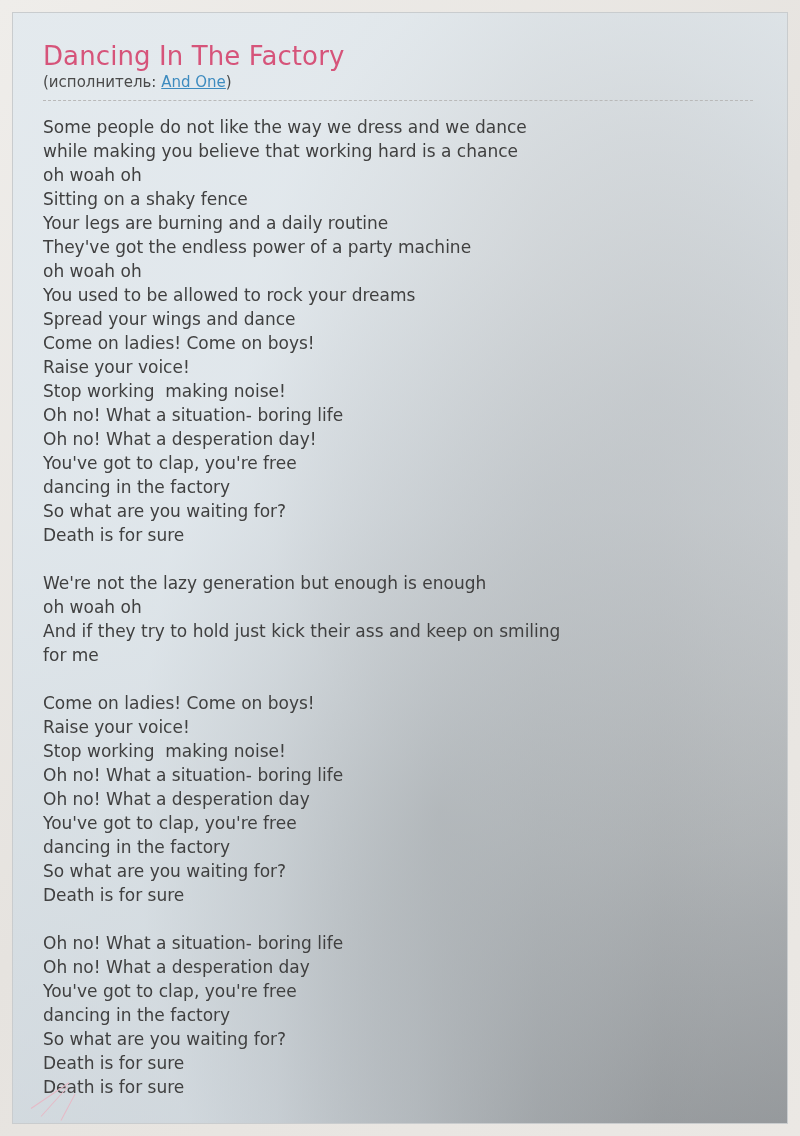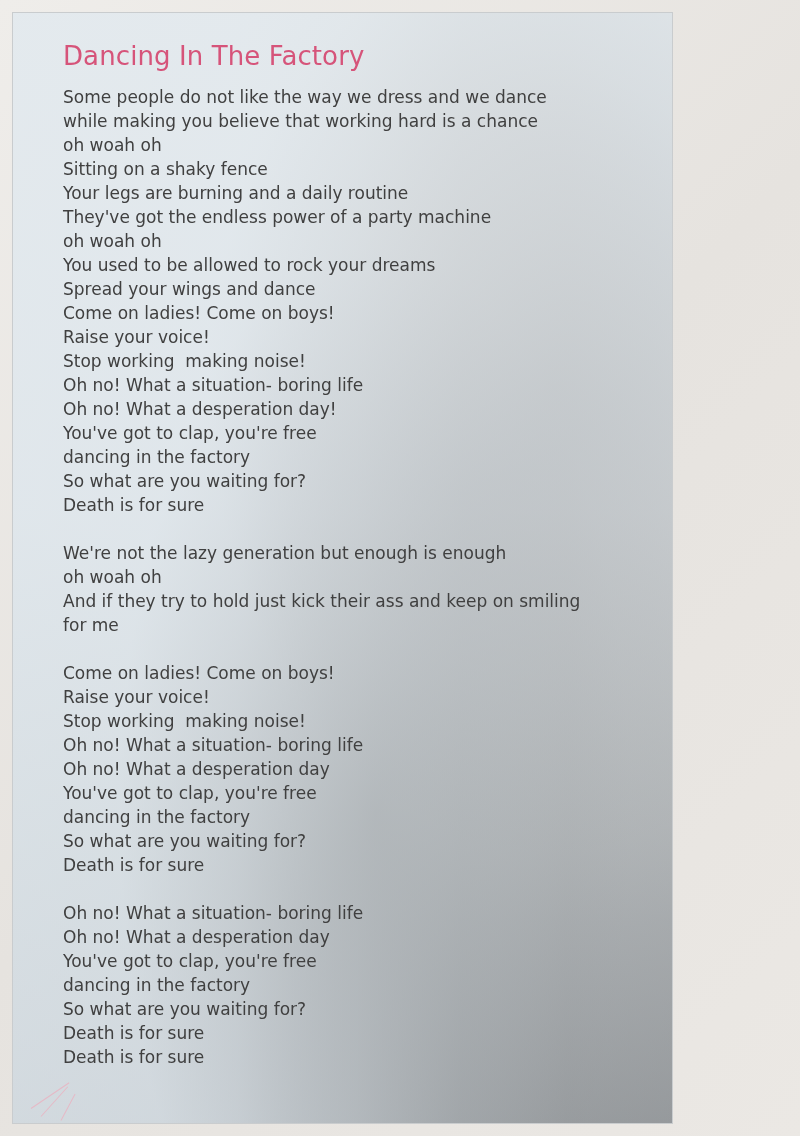--- a/index.html
+++ b/index.html
@@ -17,27 +17,26 @@
     position: absolute;
     left: 0; top: 0;
     width: 800px;
     height: 1136px;
     background: linear-gradient(135deg, #efedea 0%, #e6e3df 50%, #ebe8e4 100%);
     box-sizing: border-box;
     padding: 12px 12px 12px 12px;
   }
   .card {
     position: relative;
-    width: 661px;
+    width: 776px;
     height: 1112px;
     box-sizing: border-box;
     background: #dfe5e9;
     border: 1px solid #c9ccce;
     overflow: hidden;
-    padding-left: 20px;
   }
   
   .photo-bg {
     position: absolute;
     inset: 0;
     background:
       radial-gradient(circle at 78% 12%, rgba(120,110,104,0.55) 0%, rgba(80,72,68,0.0) 38%),
       radial-gradient(circle at 62% 20%, rgba(196,172,152,0.75) 0%, rgba(150,130,115,0.0) 26%),
       radial-gradient(ellipse at 70% 45%, rgba(60,52,48,0.75) 0%, rgba(40,34,31,0.0) 55%),
       linear-gradient(180deg, #cfd9e0 0%, #c2ccd4 12%, #b4b2ae 30%, #8e857e 48%, #5d554f 66%, #3b3532 82%, #2b2623 100%);
@@ -109,20 +108,24 @@
 </head>
 <body>
 
 <div class="page-frame">
   <div class="card">
     <div class="photo-bg"></div>
     <div class="veil"></div>
 
     <div class="content">
       <h1 class="song-title">Dancing In The Factory</h1>
+      <div class="artist-line">
+        <span>(исполнитель:</span>
+        <a class="artist-link">And One</a><span>)</span>
+      </div>
       <div class="lyrics">Some people do not like the way we dress and we dance
 while making you believe that working hard is a chance
 oh woah oh
 Sitting on a shaky fence
 Your legs are burning and a daily routine
 They've got the endless power of a party machine
 oh woah oh
 You used to be allowed to rock your dreams
 Spread your wings and dance
 Come on ladies! Come on boys!

